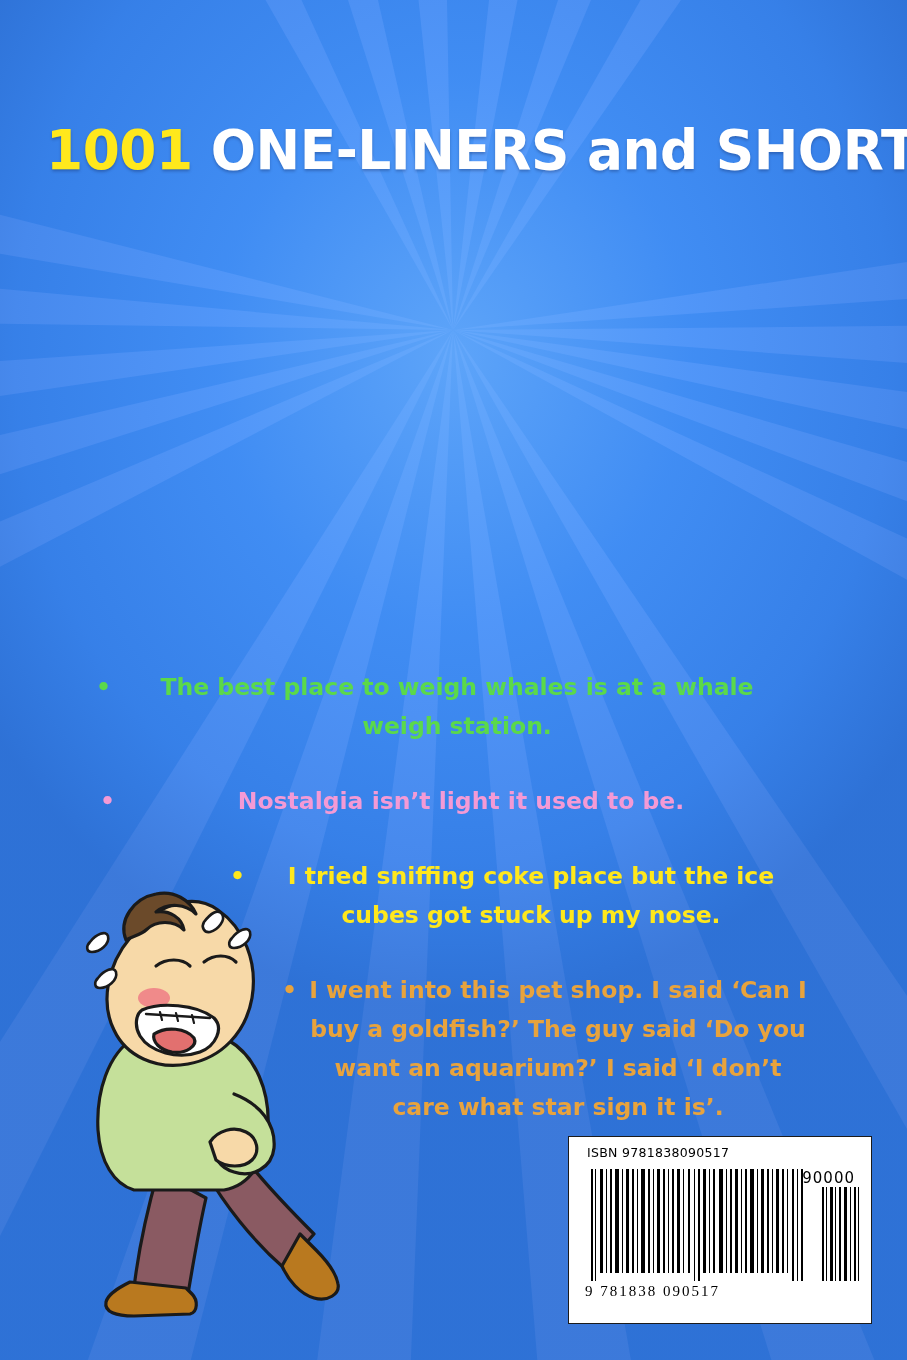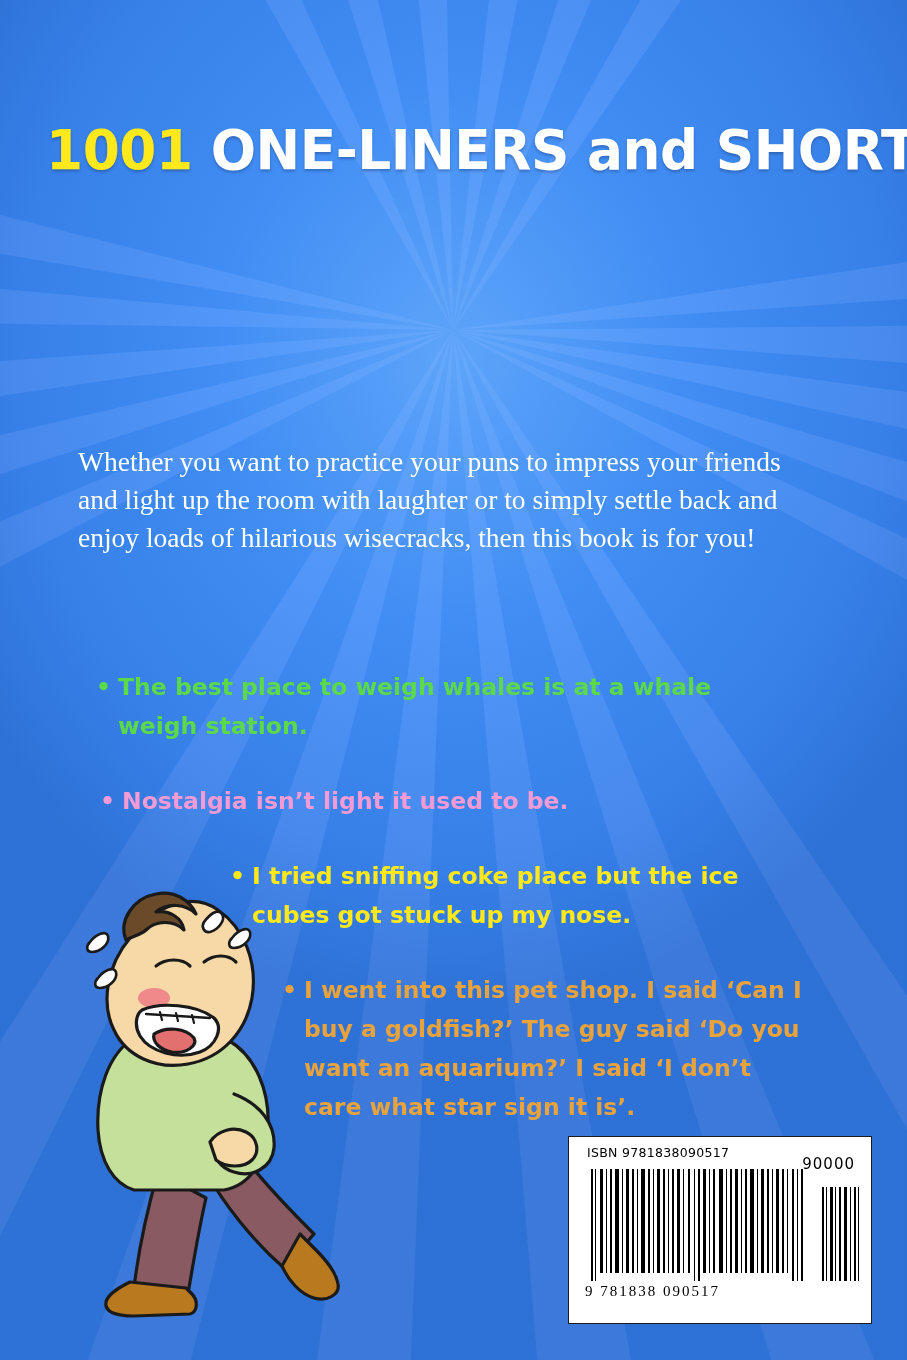--- a/index.html
+++ b/index.html
@@ -94,20 +94,21 @@
   .joke .bullet {
     position: absolute;
     left: 0;
     top: 0;
     font-size: 23.5px;
     line-height: 39px;
   }
   .joke .txt {
     display: block;
     margin-left: 22px;
+    text-align: center;
   }
 
   #joke1 { left: 96px; top: 668px; width: 700px; color: #5bd94a; }
   #joke2 { left: 100px; top: 782px; width: 700px; color: #f49ad5; }
   #joke3 { left: 230px; top: 857px; width: 580px; color: #ffe81c; }
   #joke4 { left: 282px; top: 971px; width: 530px; color: #e8a33d; }
 
   
   #cartoon {
     position: absolute;
@@ -133,21 +134,21 @@
     left: 18px;
     top: 8px;
     font-family: "DejaVu Sans", sans-serif;
     font-size: 12.5px;
     color: #000;
     letter-spacing: 0.3px;
   }
   #price-text {
     position: absolute;
     right: 16px;
-    top: 18px;
+    top: 32px;
     font-family: "DejaVu Sans", sans-serif;
     font-size: 15px;
     color: #000;
     letter-spacing: 1px;
   }
   #bars-main {
     position: absolute;
     left: 20px;
     top: 32px;
     width: 218px;
@@ -208,21 +209,20 @@
       </g>
     </g>
   </svg>
 
   <div id="vignette"></div>
 
   <div class="content">
 
     <div id="title"><span class="num">1001</span><span> ONE-LINERS and SHORT JOKES</span></div>
 
-    <div class="blurb" id="p3">Whether you want to practice your puns to impress your friends and light up the room with laughter or to simply settle back and enjoy loads of hilarious wisecracks, then this book is for you!</div>
 
     <div class="joke" id="joke1">
       <span class="bullet">•</span>
       <span class="txt">The best place to weigh whales is at a whale weigh station.</span>
     </div>
 
     <div class="joke" id="joke2">
       <span class="bullet">•</span>
       <span class="txt">Nostalgia isn’t light it used to be.</span>
     </div>

